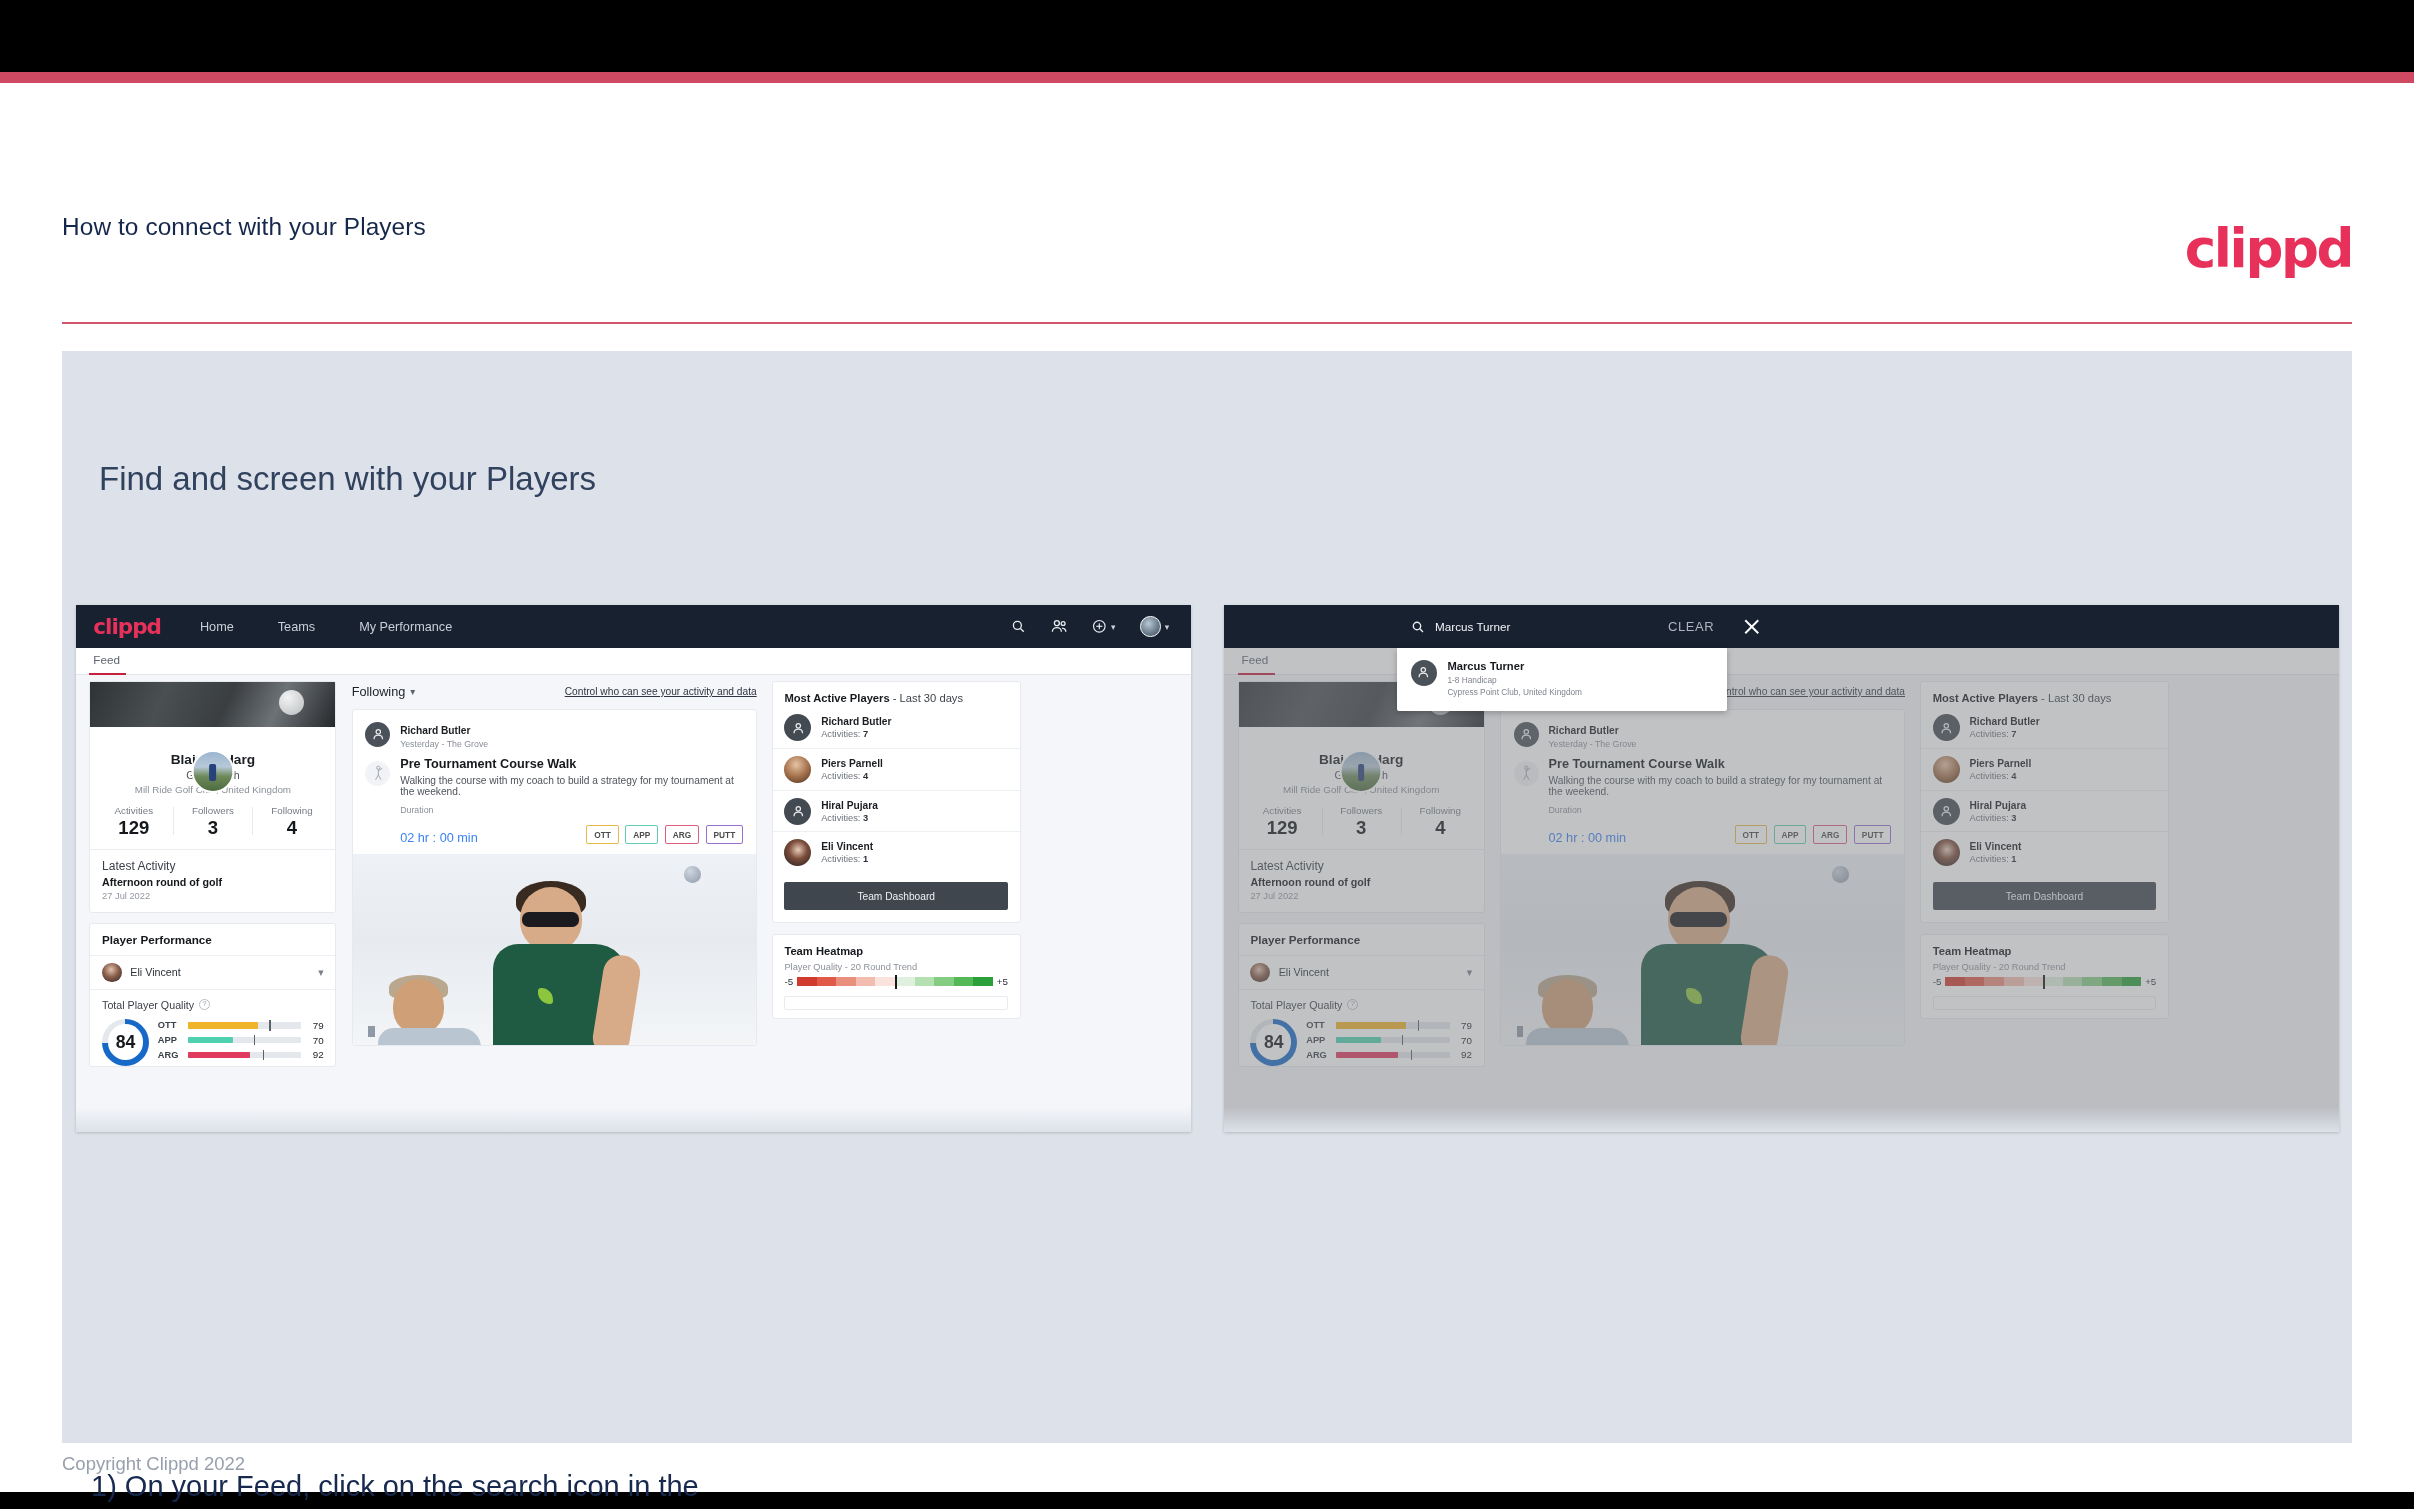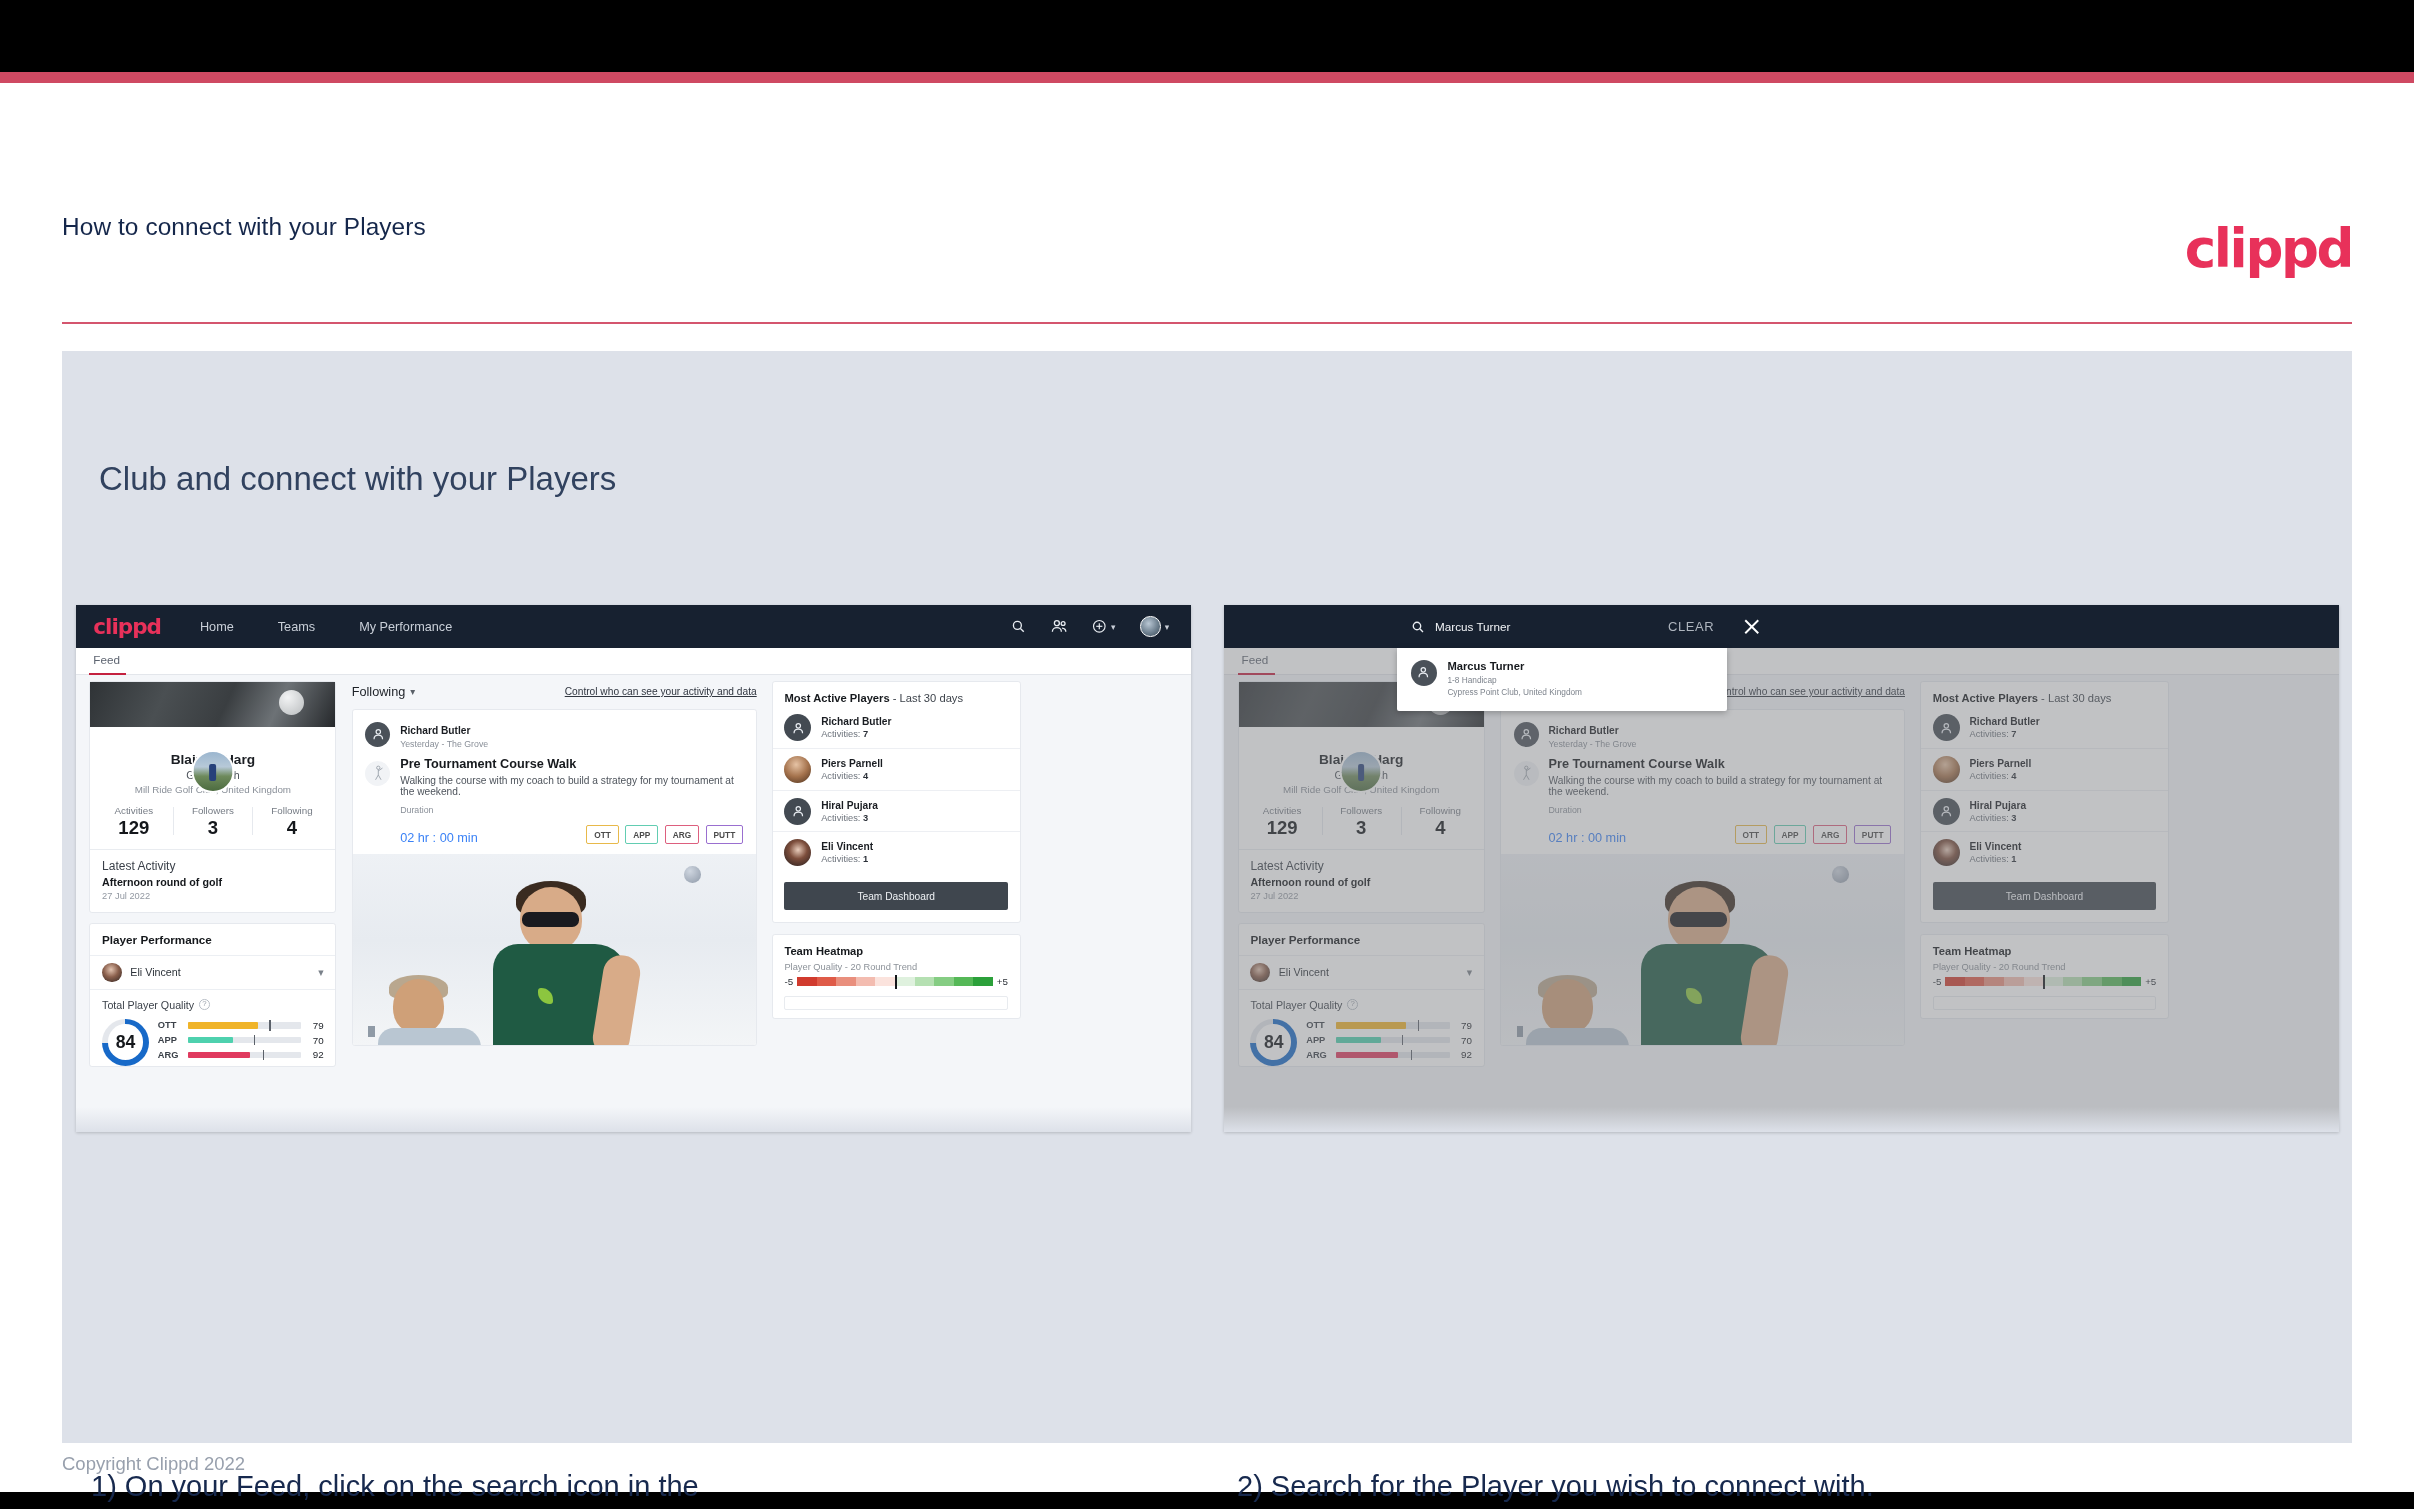--- a/index.html
+++ b/index.html
@@ -307,21 +307,21 @@
 <div class="bar-crimson"></div>
 <div class="bar-black-bot"></div>
 
 <div class="slide">
 
   <div class="hdr-title">How to connect with your Players</div>
   <div class="logo">clippd</div>
   <div class="hdr-rule"></div>
 
   <div class="panel">
-    <div class="panel-sub">Club and connect with your Players</div>
+    <div class="panel-sub">Find and screen with your Players</div>
 
     <div class="shot left">
 
       <div class="appnav">
         <div class="brand">clippd</div>
         <div class="navlinks">
           <span>Home</span>
           <span>Teams</span>
           <span>My Performance</span>
         </div>
@@ -839,18 +839,17 @@
             <div class="rh">1-8 Handicap</div>
             <div class="rc">Cypress Point Club, United Kingdom</div>
           </span>
         </div>
       </div>
 
       <div class="shot-fade"></div>
     </div>
 
     <div class="caption cap-left">1) On your Feed, click on the search icon in the top right of the screen.</div>
-    <div class="caption cap-right">2) Search for the Player you wish to connect with.</div>
   </div>
 
   <div class="copyright">Copyright Clippd 2022</div>
 </div>
 
 
 </body></html>

